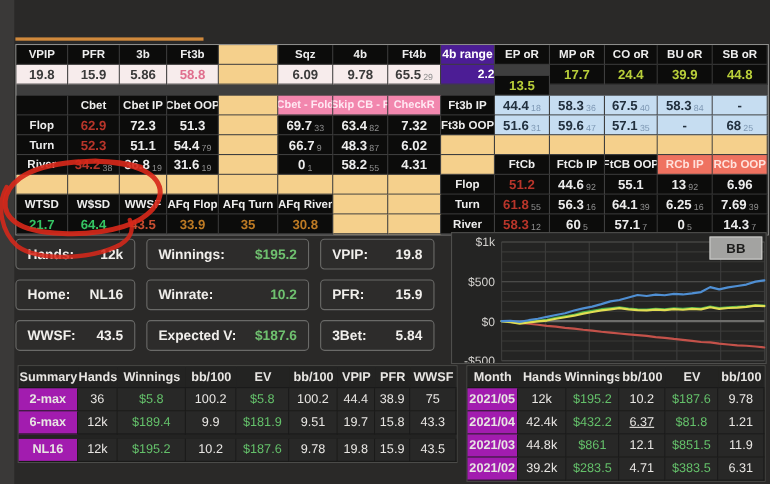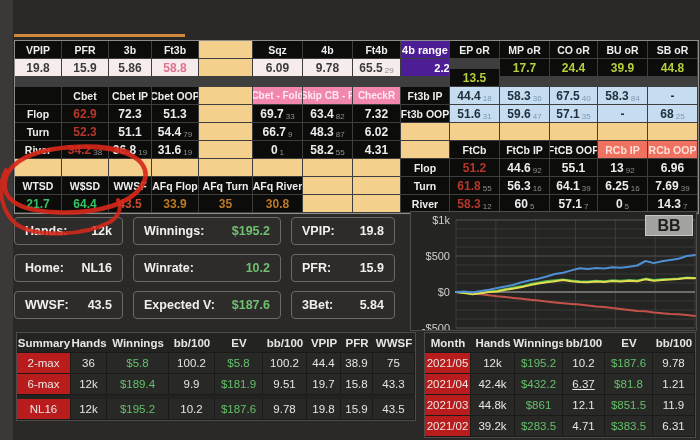--- a/index.html
+++ b/index.html
@@ -42,31 +42,31 @@
   .card{background:#2d2c2b;border:1px solid #6a6a68;border-radius:4px;display:flex;
     align-items:center;justify-content:space-between;padding:0 10px;box-sizing:border-box;}
   .card .lbl{color:#f1efec;font-size:12.5px;font-weight:bold;}
   .card .val{color:#f1efec;font-size:12.5px;font-weight:bold;}
   .card .val.green{color:#6fc06f;}
 
   
   #chart-panel{position:absolute;left:410px;top:211px;width:287px;height:120px;background:#242423;
     border:1px solid #4e4e4c;box-sizing:border-box;}
   #bb-btn{position:absolute;right:3px;top:3px;width:46px;height:19px;background:#a3a3a1;color:#1d1d1c;
-    border:1px solid #c9c9c7;font-size:16px;font-weight:bold;display:flex;align-items:center;
+    border:1px solid #c9c9c7;font-size:12px;font-weight:bold;display:flex;align-items:center;
     justify-content:center;cursor:pointer;}
 
   
   .btable{position:absolute;background:#232322;border:1px solid #4b4b49;}
   .t-row{display:flex;}
   .t-cell{box-sizing:border-box;height:21px;display:flex;align-items:center;justify-content:center;
     font-size:11.5px;color:#e8e6e3;background:#282827;border-right:1px solid #1a1a19;
     border-bottom:1px solid #1a1a19;}
   .t-row.head .t-cell{background:#232322;font-weight:bold;border-right:none;height:20px;}
-  .t-cell.tlabel{background:#b91c1c;font-weight:normal;}
+  .t-cell.tlabel{background:#a21caf;font-weight:bold;}
   .t-cell.money{color:#64c06a;}
   .t-gap{height:4px;background:#232322;}
 
   #annotation-svg{position:absolute;left:0;top:140px;width:190px;height:105px;z-index:9;pointer-events:none;}
   svg{display:block;}
 </style>
 </head>
 <body>
 
 <div id="stage">

